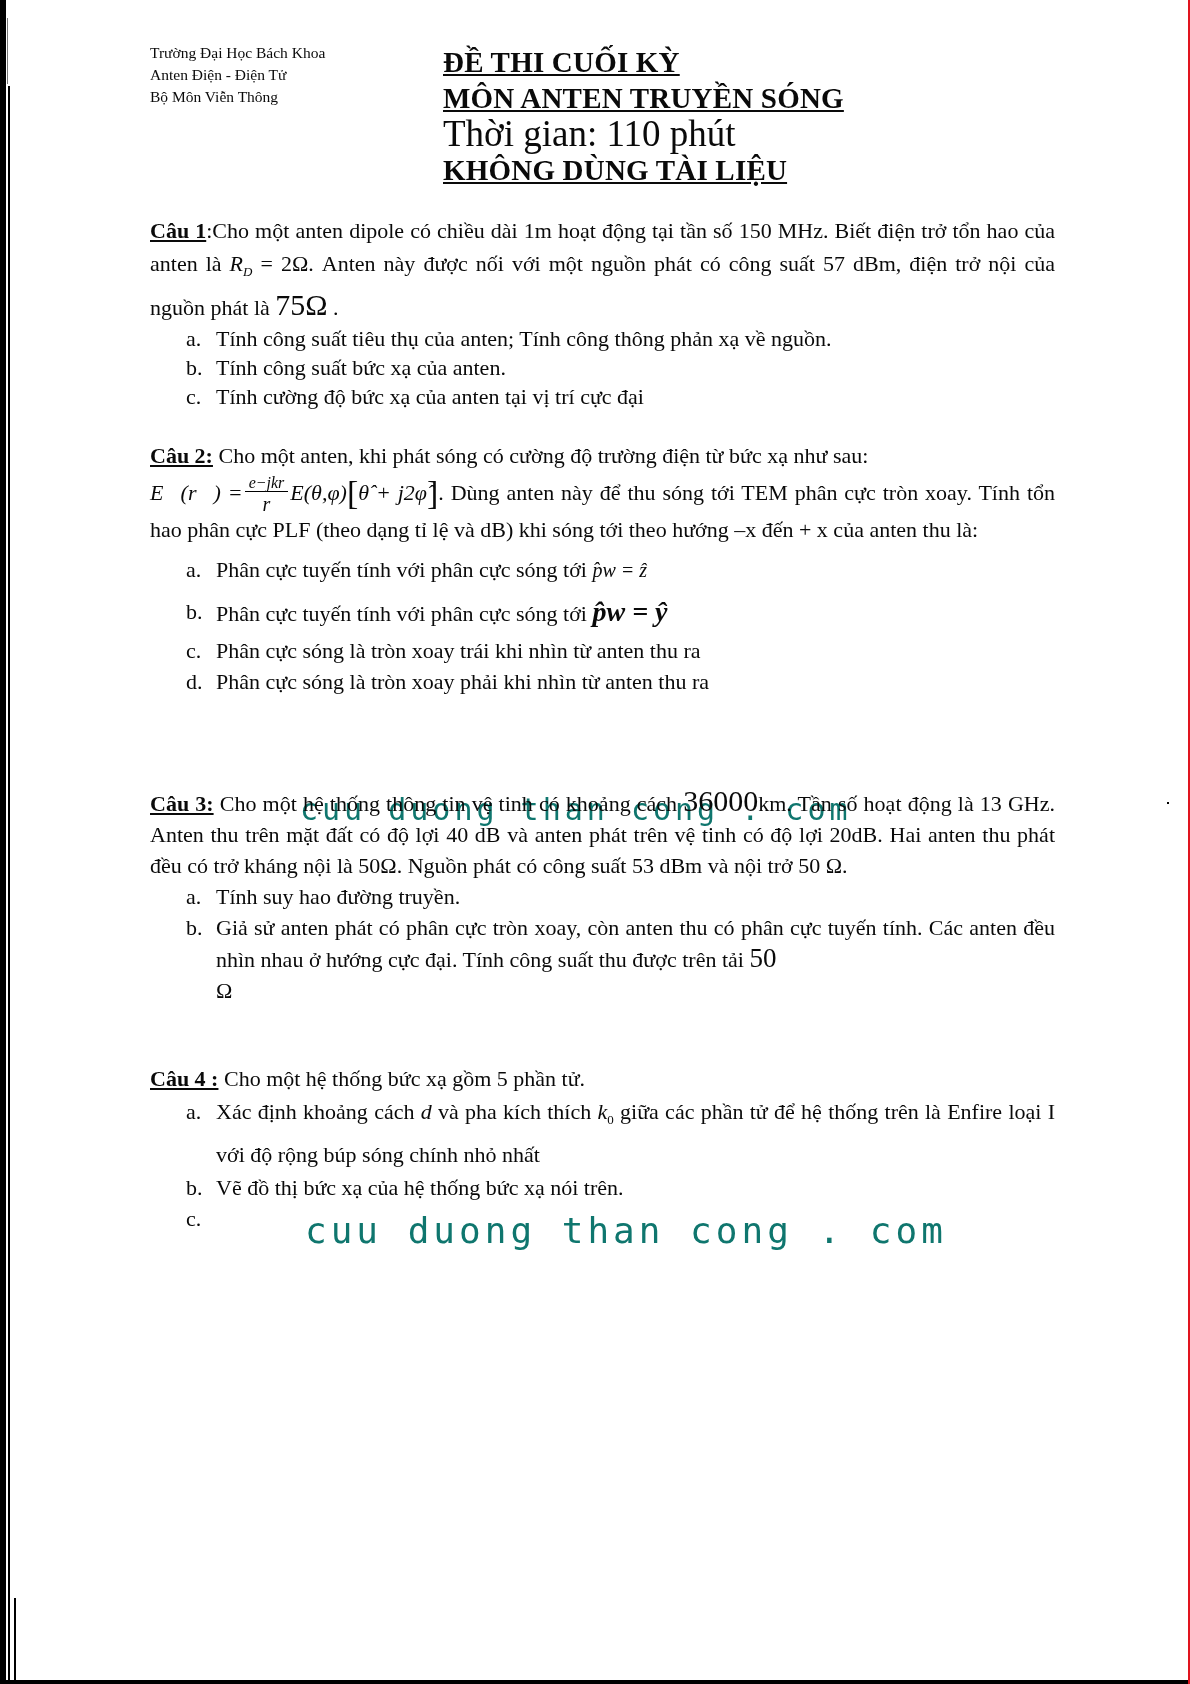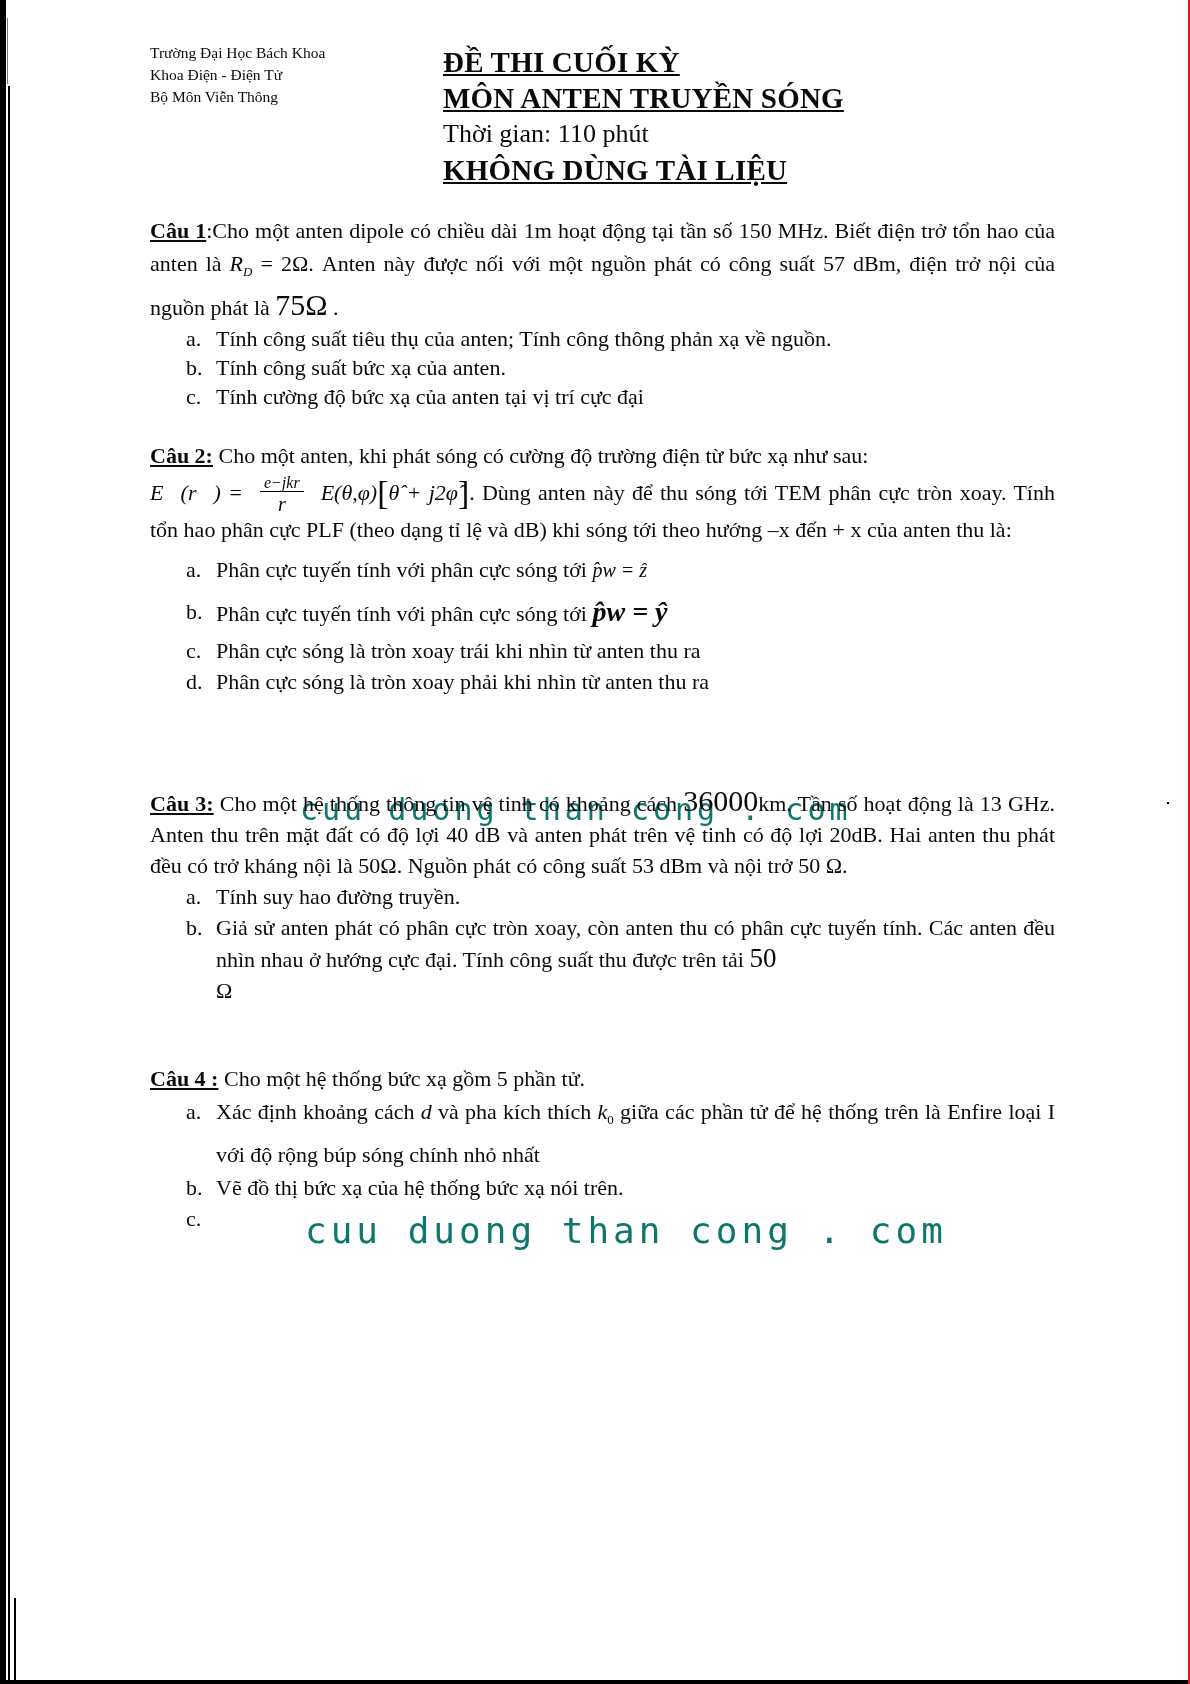--- a/index.html
+++ b/index.html
@@ -15,32 +15,32 @@
   .edge-line2 { position: absolute; left: 8px; top: 86px; width: 2px; height: 1598px; background: #000; }
   .edge-line3 { position: absolute; left: 14px; top: 1598px; width: 2px; height: 86px; background: #000; }
   .edge-right { position: absolute; right: 0; top: 0; width: 2px; height: 1684px; background: #e0141e; }
   .edge-bottom { position: absolute; left: 0; bottom: 0; width: 1188px; height: 4px; background: #000; }
   .speck { position: absolute; left: 1167px; top: 802px; width: 2px; height: 2px; background: #000; }
 
   
   .inst { position: absolute; left: 150px; top: 42px; font-size: 15.5px; line-height: 22px; }
   .titles { position: absolute; left: 443px; top: 44px; }
   .titles .t1, .titles .t2, .titles .t4 { font-weight: bold; font-size: 29px; line-height: 36px; letter-spacing: 0.2px; text-decoration: underline; }
-  .titles .t3 { font-size: 26px; line-height: 36px; }
+  .titles .t3 { font-size: 37px; line-height: 36px; }
 
   
   .q { position: absolute; left: 150px; width: 905px; font-size: 22px; line-height: 31px; text-align: justify; }
   .q .lbl { font-weight: bold; text-decoration: underline; }
   .q .big { font-size: 30px; }
   .q i { font-style: italic; }
   .items { margin: 0; padding: 0; list-style: none; }
   .items li { position: relative; padding-left: 66px; }
   .items li .mk { position: absolute; left: 36px; top: 0; }
   .formula { white-space: nowrap; }
-  .frac { display: inline-block; vertical-align: middle; text-align: center; font-style: italic; line-height: 1; margin: 0 17px; }
+  .frac { display: inline-block; vertical-align: middle; text-align: center; font-style: italic; line-height: 1; margin: 0 2px; }
   .frac .num { display: block; font-size: 16px; padding: 0 4px; border-bottom: 1px solid #000; }
   .frac .den { display: block; font-size: 20px; padding-top: 2px; }
   .bracket { font-size: 34px; vertical-align: -4px; }
 
   .watermark { position: absolute; font-family: "DejaVu Sans Mono", monospace; font-size: 36px; color: #0f766e; letter-spacing: 4px; white-space: nowrap; z-index: 0; }
   .wm1 { left: 305px; top: 1210px; }
   .wm2 { left: 300px; top: 792px; font-size: 30px; }
   .content { position: relative; z-index: 1; }
 </style>
 </head>
@@ -54,21 +54,21 @@
 <div class="edge-bottom"></div>
 <div class="speck"></div>
 
 <div class="watermark wm2">cuu duong than cong . com</div>
 <div class="watermark wm1">cuu duong than cong . com</div>
 
 <div class="content">
 
   <div class="inst">
     <div>Trường Đại Học Bách Khoa</div>
-    <div>Khoa Điện - Điện Tử</div>
+    <div>Anten Điện - Điện Tử</div>
     <div>Bộ Môn Viễn Thông</div>
   </div>
 
   <div class="titles">
     <div class="t1">ĐỀ THI CUỐI KỲ</div>
     <div class="t2">MÔN ANTEN TRUYỀN SÓNG</div>
     <div class="t3">Thời gian: 110  phút</div>
     <div class="t4">KHÔNG DÙNG TÀI LIỆU</div>
   </div>
 

